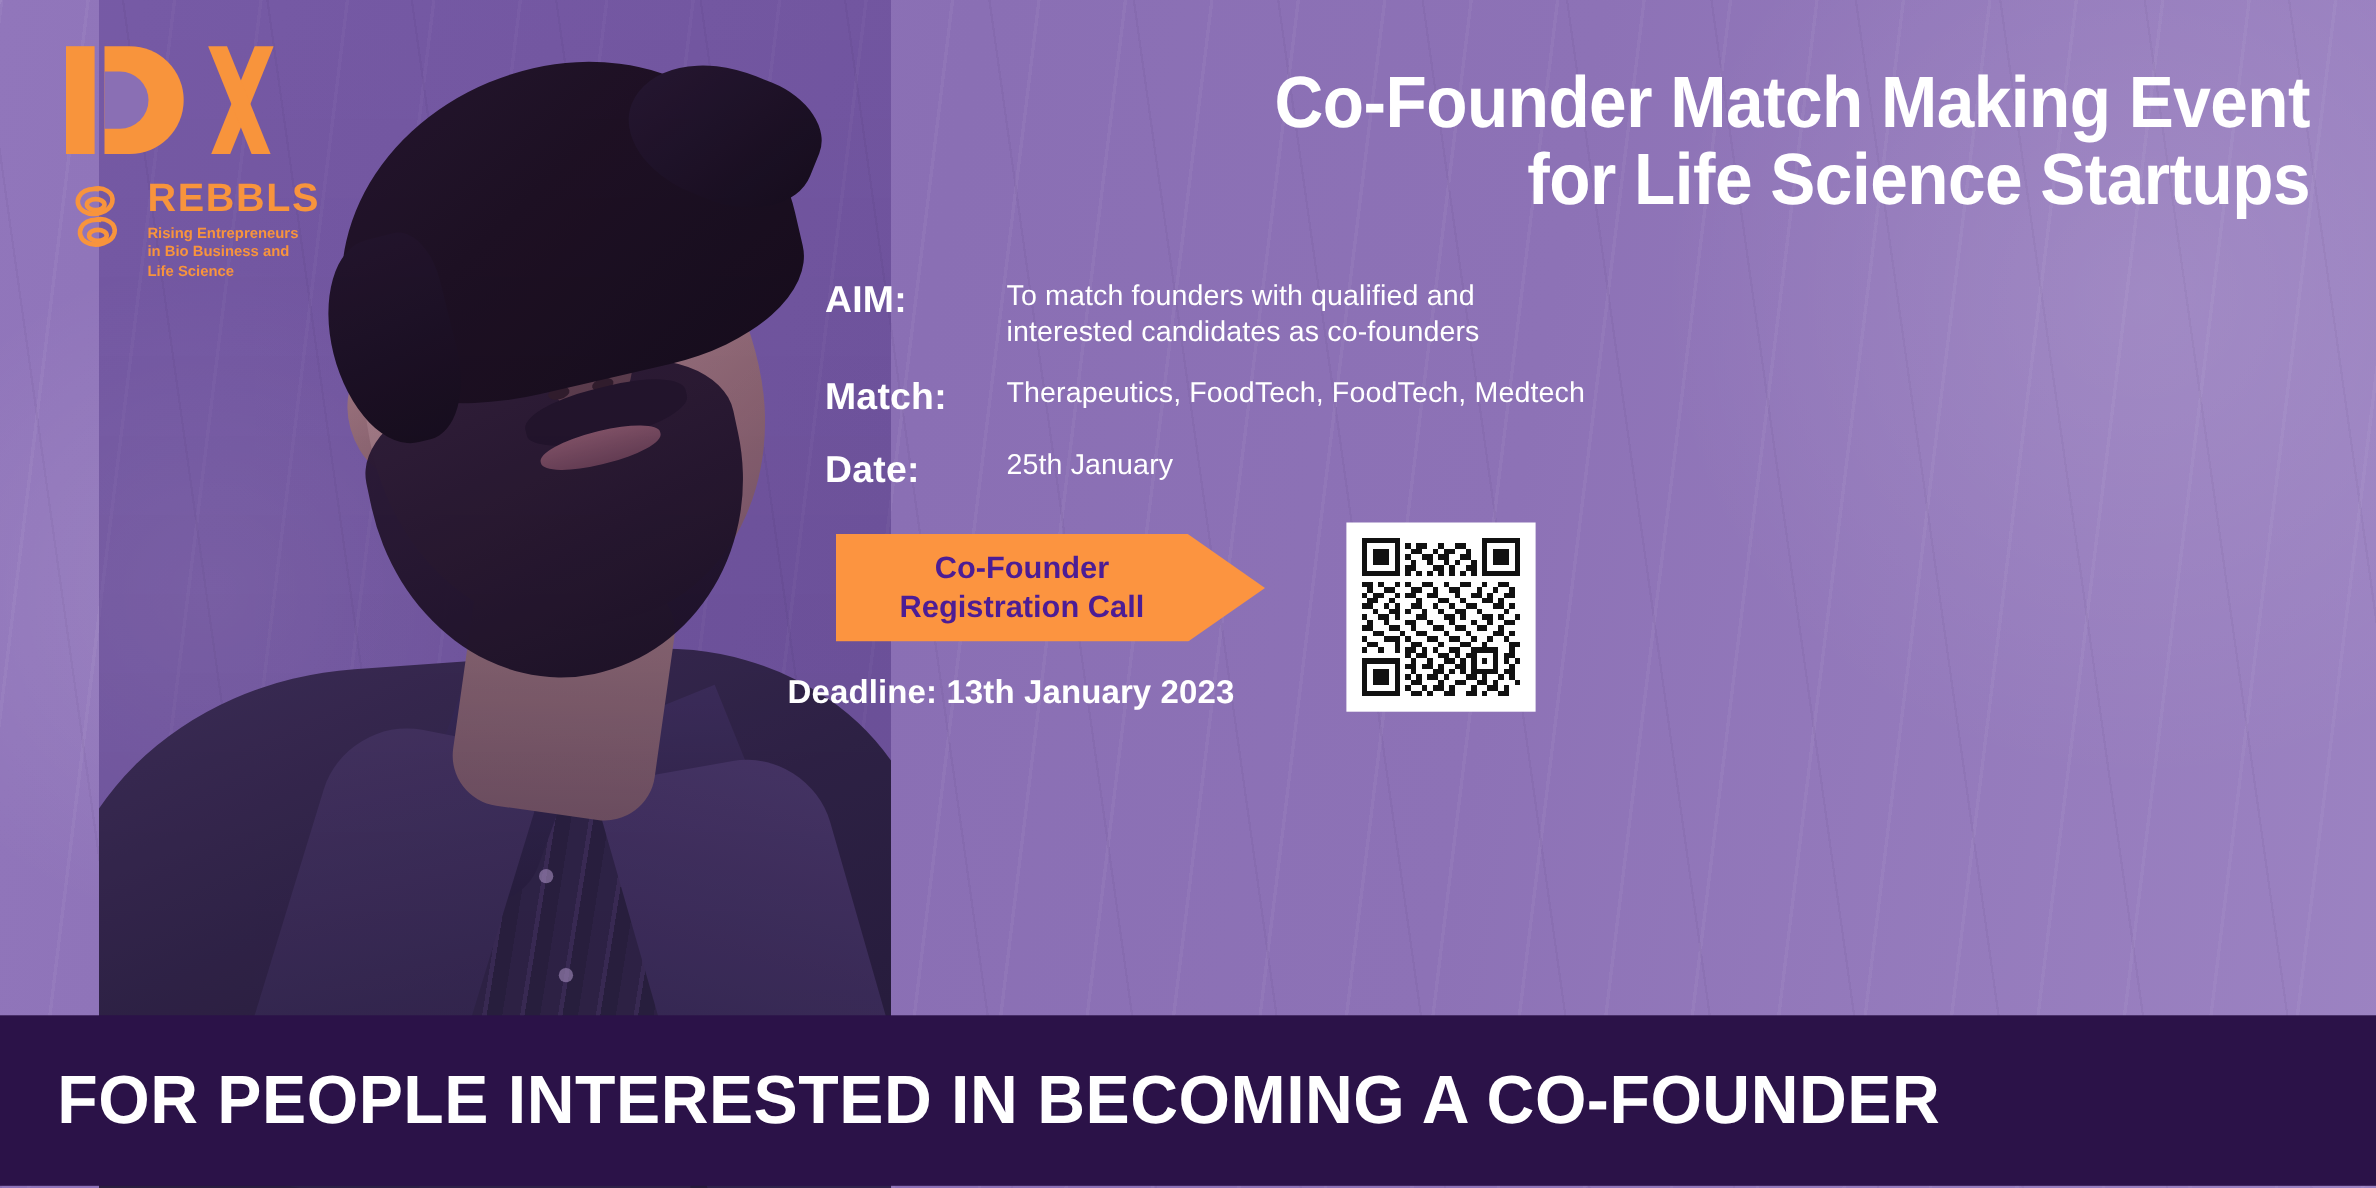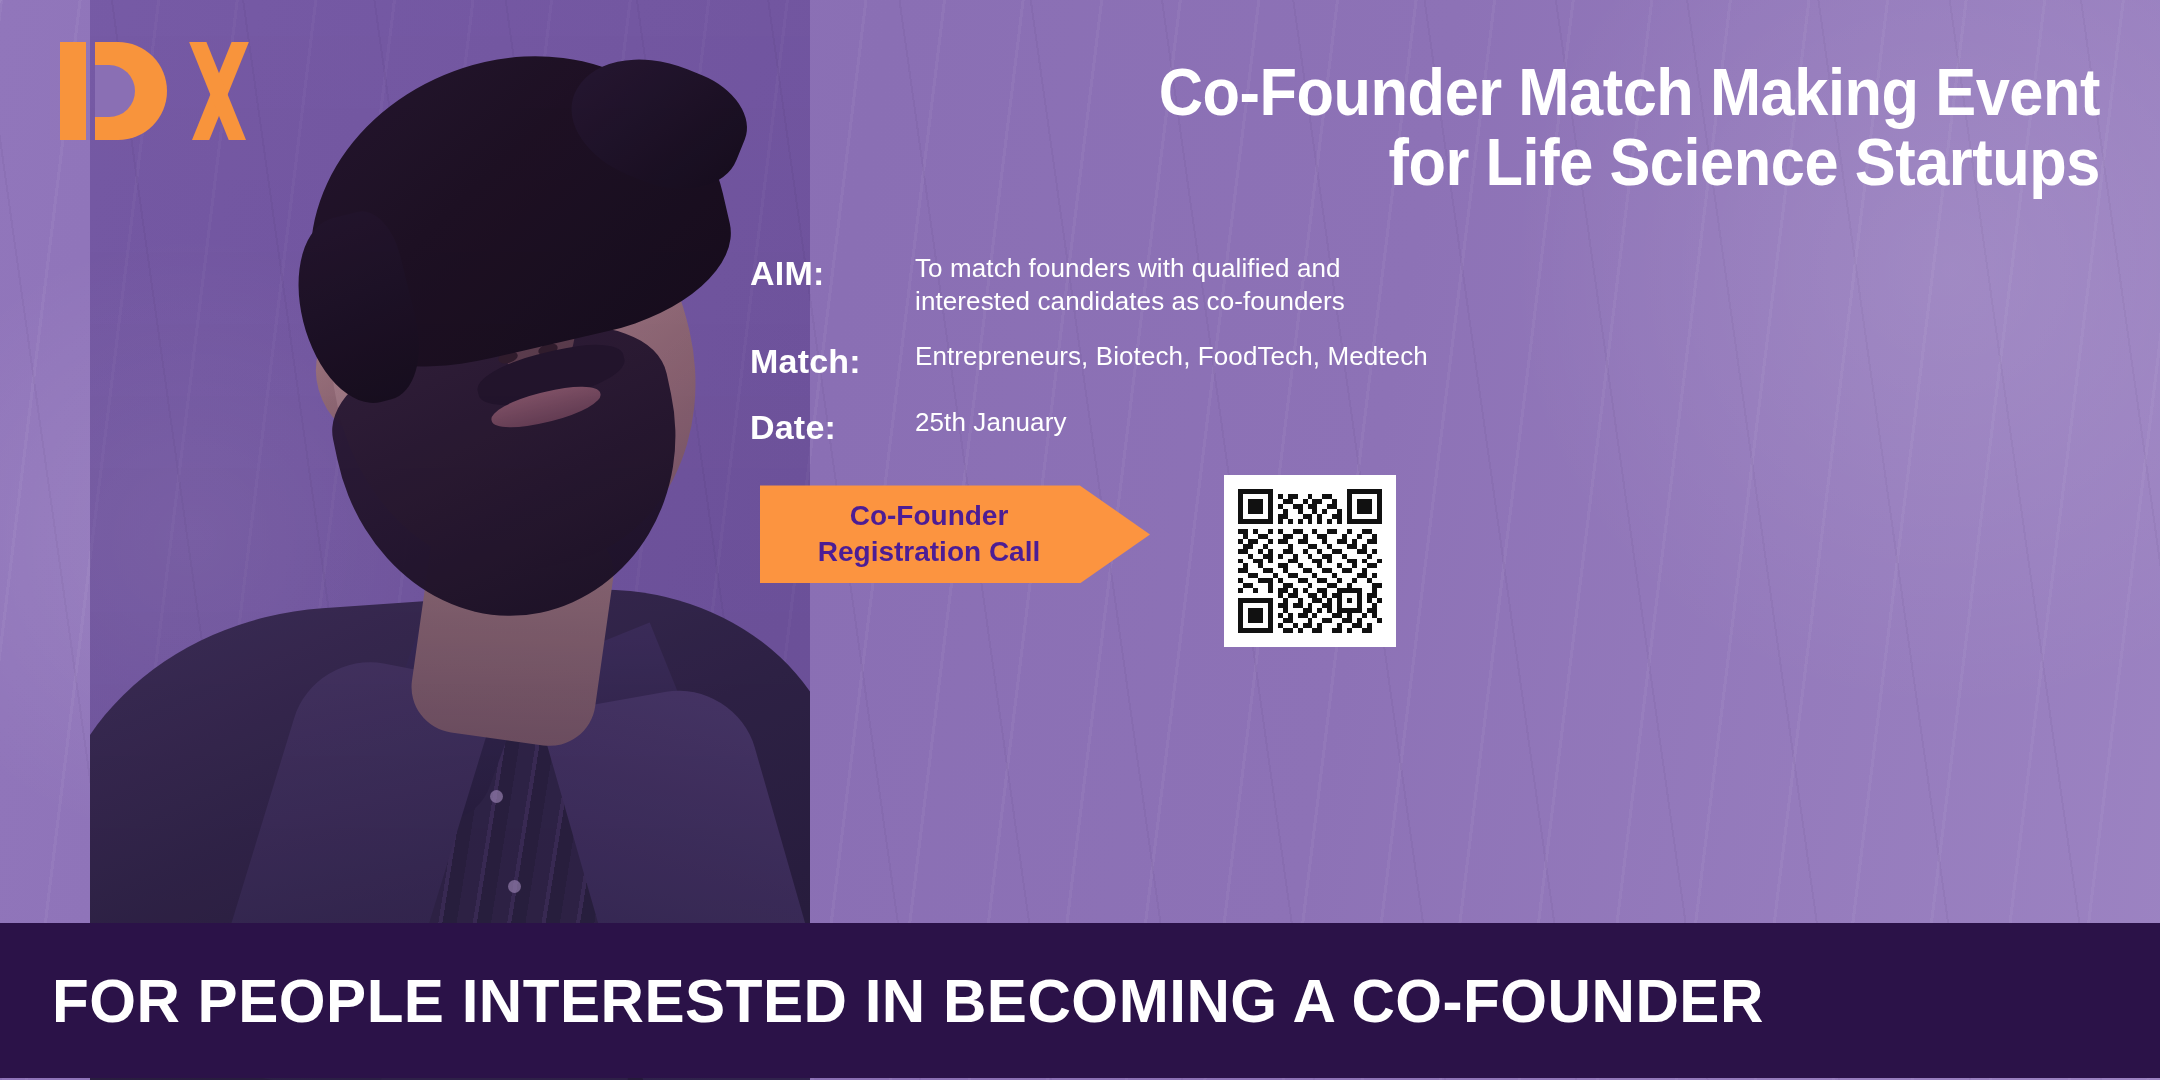--- a/index.html
+++ b/index.html
@@ -320,53 +320,70 @@
     <div class="tint"></div>
   </div>
 
   <div id="logos">
     <div class="ida" aria-label="IDA">
       <div class="bar"></div>
       <div class="d"></div>
       <div class="a"></div>
     </div>
 
+    <div class="rebbls">
+      <svg class="rebbls-mark" viewBox="0 0 62 76">
+        <g fill="none" stroke="#F8943C" stroke-width="4.2">
+          <path d="M30 10 C10 8 6 24 16 30 C26 36 40 30 42 22 C44 13 34 7 24 10"></path>
+          <path d="M32 38 C12 36 8 52 18 58 C28 64 42 58 44 50 C46 41 36 35 26 38"></path>
+          <ellipse cx="27" cy="24" rx="8" ry="5"></ellipse>
+          <ellipse cx="29" cy="52" rx="8" ry="5"></ellipse>
+        </g>
+      </svg>
+      <div class="rebbls-txt">
+        <div class="name">REBBLS</div>
+        <div class="tag" style="white-space:pre-line">Rising Entrepreneurs
+in Bio Business and
+Life Science</div>
+      </div>
+    </div>
   </div>
 
   <div id="content">
 
     <div id="title">Co-Founder Match Making Event
 for Life Science Startups</div>
 
     <div class="rows">
 
       <div class="row">
         <div class="lbl">AIM:</div>
         <div class="val">To match founders with qualified and
 interested candidates as co-founders</div>
       </div>
 
       <div class="row">
         <div class="lbl">Match:</div>
-        <div class="val">Entrepreneurs, Biotech, FoodTech, Medtech</div>
+        <div class="val">Therapeutics, FoodTech, FoodTech, Medtech</div>
       </div>
 
       <div class="row">
         <div class="lbl">Date:</div>
         <div class="val">25th January</div>
       </div>
     </div>
 
     <div id="cta-area">
 
       <div id="cta-col">
         <div id="cta-arrow">
           <div>Co-Founder</div>
           <div>Registration Call</div>
         </div>
+        <div id="deadline">Deadline: 13th January 2023</div>
       </div>
 
       <div id="qr-frame">
         <svg id="qr" viewBox="0 0 29 29" shape-rendering="crispEdges">
           <rect width="29" height="29" fill="#fff"></rect>
           <g fill="#111">
 
             <rect x="0" y="0" width="7" height="1"></rect>
               <rect x="0" y="6" width="7" height="1"></rect>
             <rect x="0" y="0" width="1" height="7"></rect>

